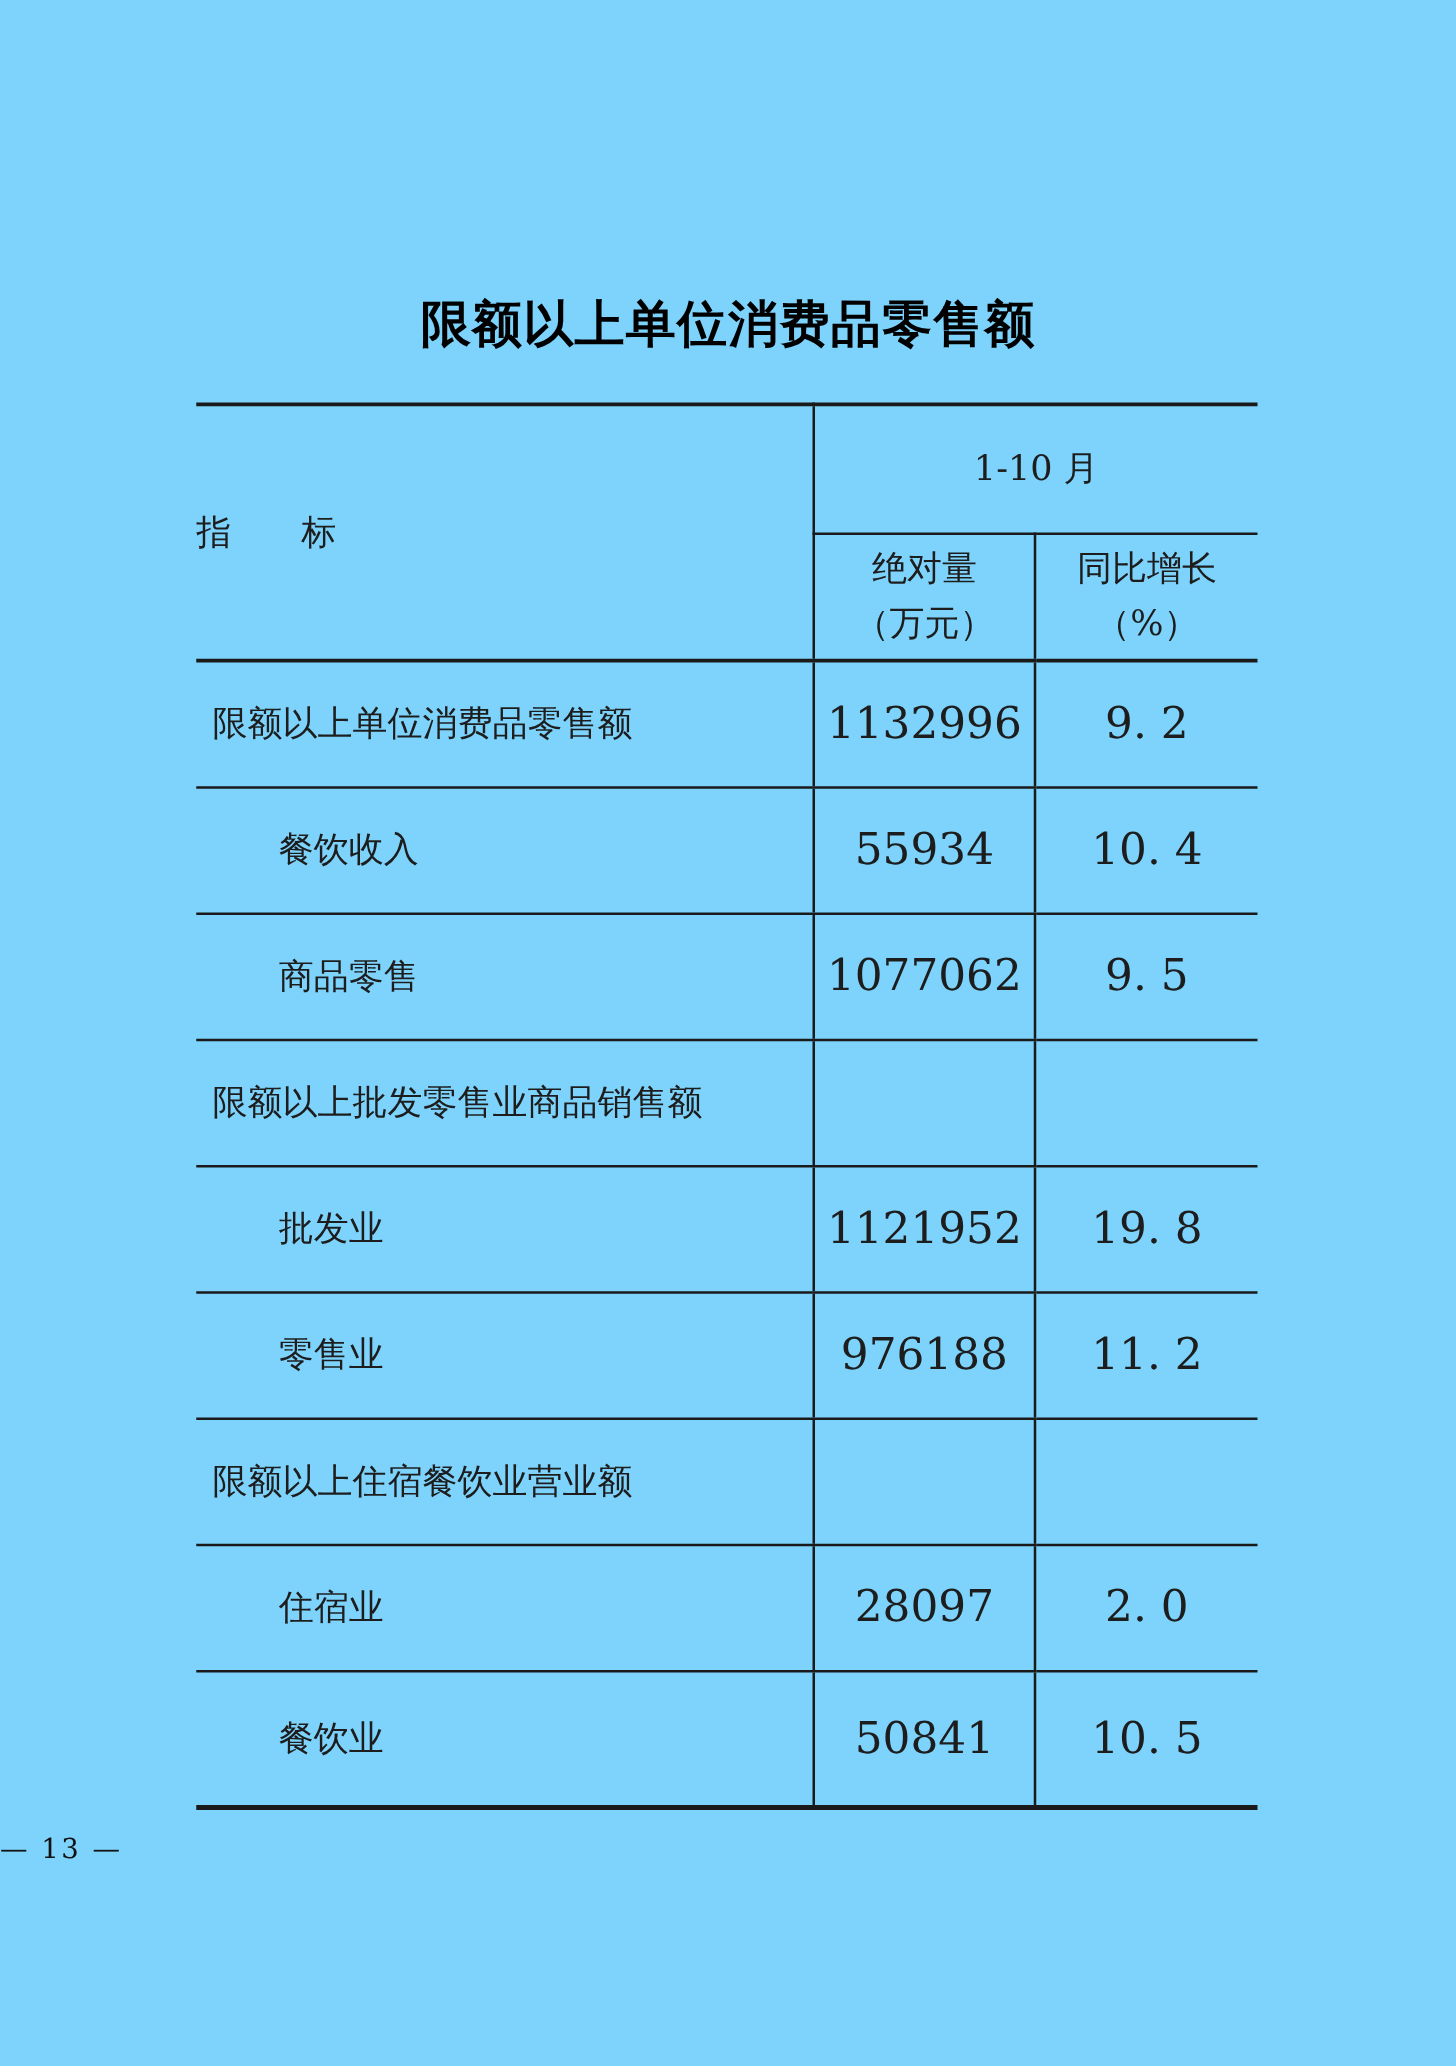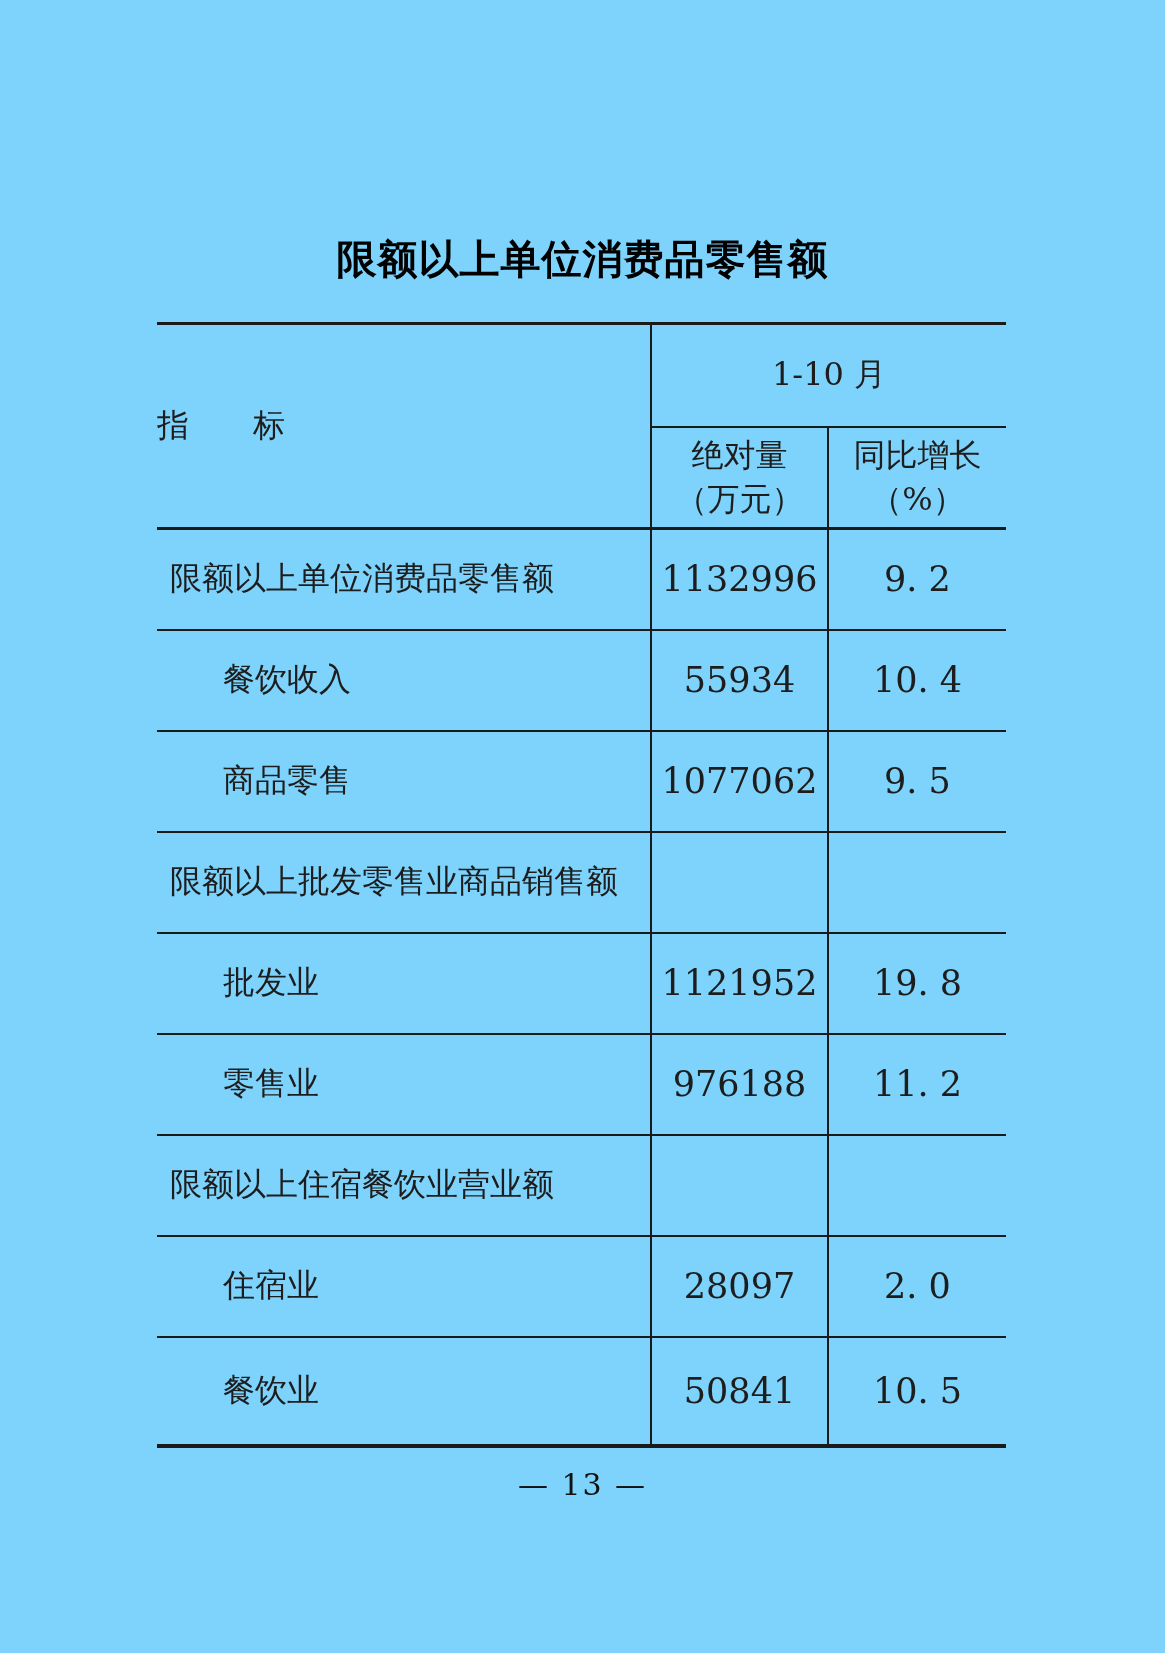--- a/index.html
+++ b/index.html
@@ -32,21 +32,21 @@
     width: 849px;
     border-collapse: collapse;
     table-layout: fixed;
     border-top: 3px solid #1a1a1a;
     border-bottom: 4px solid #1a1a1a;
   }
   .tbl th, .tbl td {
     padding: 0;
     font-weight: normal;
     vertical-align: middle;
-    font-size: 32px;
+    font-size: 28px;
   }
   tr.hrow1 { height: 103px; }
   tr.hrow2 { height: 102px; }
   tr.drow  { height: 101px; }
   tr.drow.last { height: 109px; }
 
   th.ind-hdr {
     text-align: left;
     border-bottom: 3px solid #1a1a1a;
   }
@@ -72,22 +72,22 @@
     font-size: 35px;
   }
   tr.drow td { border-bottom: 2px solid #1a1a1a; }
   tr.drow.last td { border-bottom: 0; }
 
   .pageno {
     position: absolute;
     left: 0;
     top: 1467px;
     width: 100%;
-    text-align: center;
-    font-size: 30px;
+    text-align: left;
+    font-size: 22px;
     letter-spacing: 2px;
     color: #111111;
   }
 </style>
 </head>
 <body>
 
 <div class="page">
 
   <h1 class="title">限额以上单位消费品零售额</h1>

